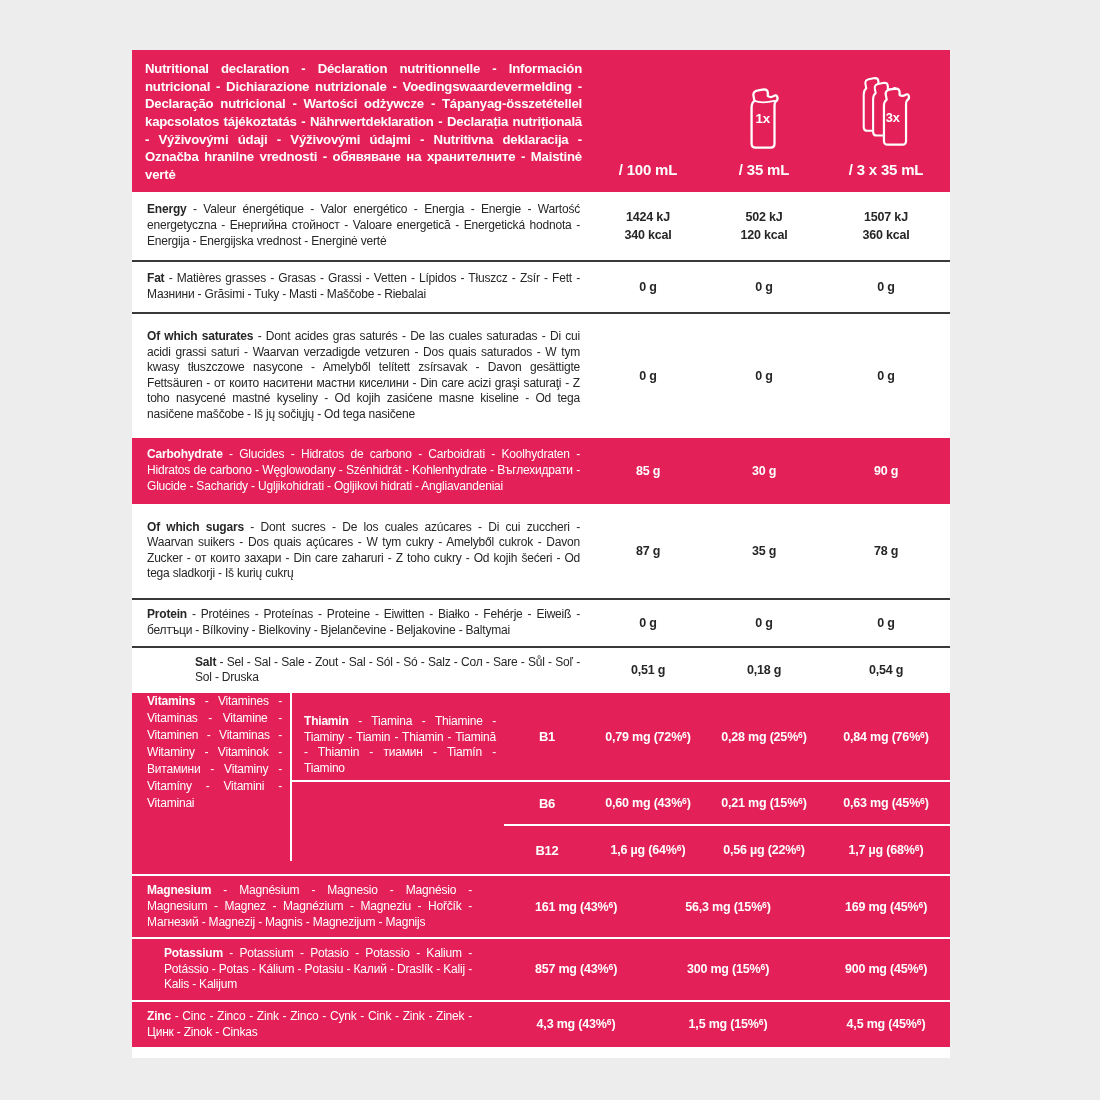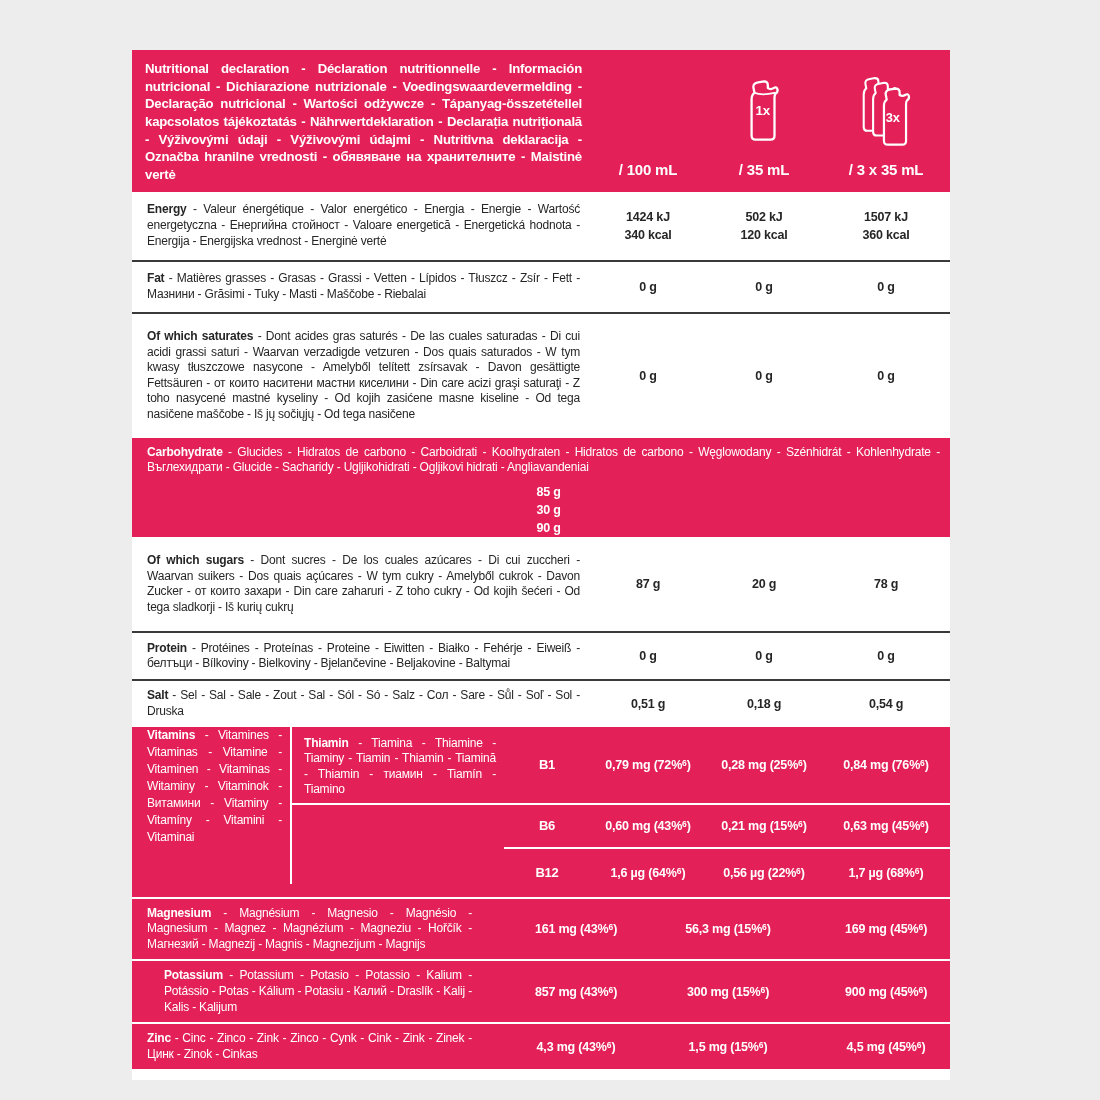--- a/index.html
+++ b/index.html
@@ -32,54 +32,54 @@
   }
   .header-title{
     flex:1;
     font-weight:bold;font-size:13.2px;line-height:1.34;
     text-align:justify;
     padding-right:8px;
   }
   .header-cols{display:flex;align-items:stretch;}
   .hcol{display:flex;flex-direction:column;justify-content:flex-end;align-items:center;padding-bottom:6px;}
   .hcol-1{width:116px;}
-  .hcol-2{width:116px;gap:8px;}
+  .hcol-2{width:116px;}
   .hcol-3{width:128px;}
   .hcol-label{font-weight:bold;font-size:15px;white-space:nowrap;}
   .gel-icon{margin-bottom:10px;}
   
   .row{display:flex;align-items:center;padding-left:15px;}
   .row-label{flex:1;font-size:12px;line-height:1.3;text-align:justify;padding:7px 10px 7px 0;}
   .row-label b{font-weight:bold;}
   .vcell{width:116px;text-align:center;font-weight:bold;font-size:12.5px;white-space:pre-line;line-height:1.45;}
   .vcell.c3{width:128px;}
   .white-row{background:var(--card-bg);}
   .white-row.sep{border-bottom:2px solid var(--line-dark);}
   .pink-row{background:var(--pink);color:#fff;}
   .pink-row.sep{border-bottom:2px solid #fff;gap:36px;}
   .h-energy{min-height:70px;}
   .h-fat{min-height:52px;}
   .h-sat{min-height:124px;}
-  .h-carb{min-height:66px;flex-direction:column;}
+  .h-carb{min-height:66px;}
   .h-sugar{min-height:96px;}
   .h-prot{min-height:48px;}
-  .h-salt{min-height:30px;}
+  .h-salt{min-height:30px;margin-left:48px;}
   .h-mg{min-height:57px;}
   .h-k{min-height:53px;padding-left:32px;}
   .h-zn{min-height:43px;}
   .h-na{min-height:49px;}
   sup{font-size:0.68em;vertical-align:0.35em;letter-spacing:0;}
   
   .vitamins{display:flex;align-items:stretch;min-height:170px;padding-left:15px;background:var(--pink);color:#fff;border-bottom:2px solid #fff;}
   .vit-left{width:143px;font-size:12px;line-height:1.42;text-align:justify;padding:0 8px 8px 0;}
   .vit-divider{width:2px;background:#fff;margin:0 0 13px 0;}
   .vit-right{flex:1;display:flex;flex-direction:column;}
   .vit-row{display:flex;align-items:stretch;}
   .vit-row-1{border-bottom:2px solid #fff;min-height:78px;}
-  .thiamin-cell{width:212px;font-size:12px;line-height:1.3;text-align:justify;padding:9px 8px 4px 12px;}
+  .thiamin-cell{width:212px;font-size:12px;line-height:1.3;text-align:justify;padding:9px 8px 4px 12px;margin-top:12px;}
   .thiamin-spacer{width:212px;}
   .vit-inner{flex:1;display:flex;align-items:center;}
   .vit-row-2 .vit-inner{border-bottom:2px solid #fff;min-height:44px;}
   .vit-row-3 .vit-inner{min-height:48px;}
   .b-cell{flex:1;text-align:center;font-weight:bold;font-size:13px;}
   .vit-row-1 .vit-inner{min-height:60px;}
 </style>
 </head>
 <body>
 
@@ -144,21 +144,21 @@
   <div class="row pink-row h-carb">
     <div class="row-label"><b>Carbohydrate</b><span> - Glucides - Hidratos de carbono - Carboidrati - Koolhydraten - Hidratos de carbono - Węglowodany - Szénhidrát - Kohlenhydrate - Въглехидрати - Glucide - Sacharidy - Ugljikohidrati - Ogljikovi hidrati - Angliavandeniai</span></div>
     <div class="vcell">85 g</div>
     <div class="vcell">30 g</div>
     <div class="vcell c3">90 g</div>
   </div>
 
   <div class="row white-row sep h-sugar">
     <div class="row-label"><b>Of which sugars</b><span> - Dont sucres - De los cuales azúcares - Di cui zuccheri - Waarvan suikers - Dos quais açúcares - W tym cukry - Amelyből cukrok - Davon Zucker - от които захари - Din care zaharuri - Z toho cukry - Od kojih šećeri - Od tega sladkorji - Iš kurių cukrų</span></div>
     <div class="vcell">87 g</div>
-    <div class="vcell">20 g</div>
+    <div class="vcell">35 g</div>
     <div class="vcell c3">78 g</div>
   </div>
 
   <div class="row white-row sep h-prot">
     <div class="row-label"><b>Protein</b><span> - Protéines - Proteínas - Proteine - Eiwitten - Białko - Fehérje - Eiweiß - белтъци - Bílkoviny - Bielkoviny - Bjelančevine - Beljakovine - Baltymai</span></div>
     <div class="vcell">0 g</div>
     <div class="vcell">0 g</div>
     <div class="vcell c3">0 g</div>
   </div>
 

